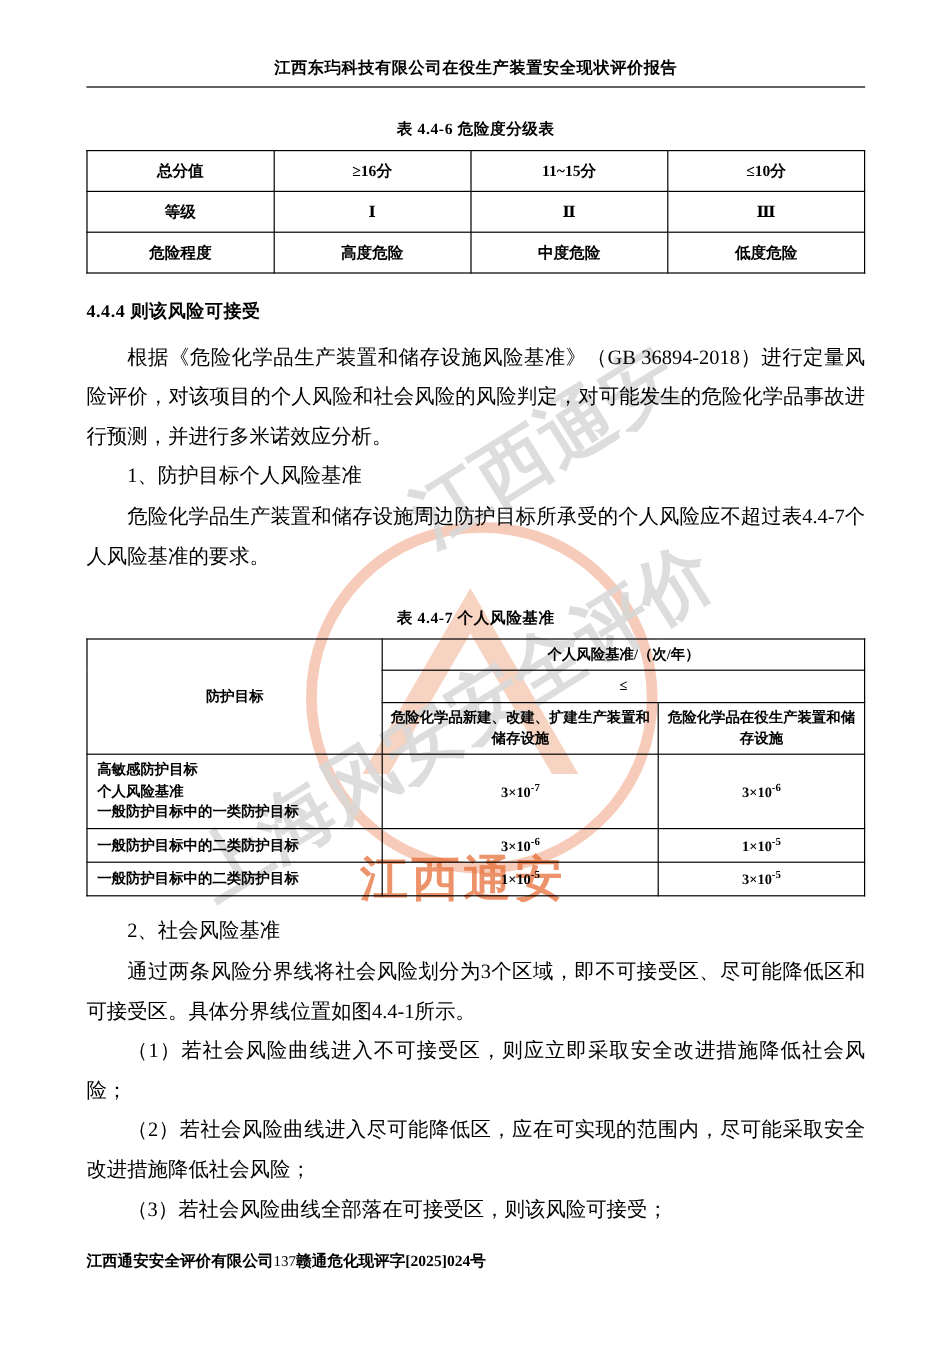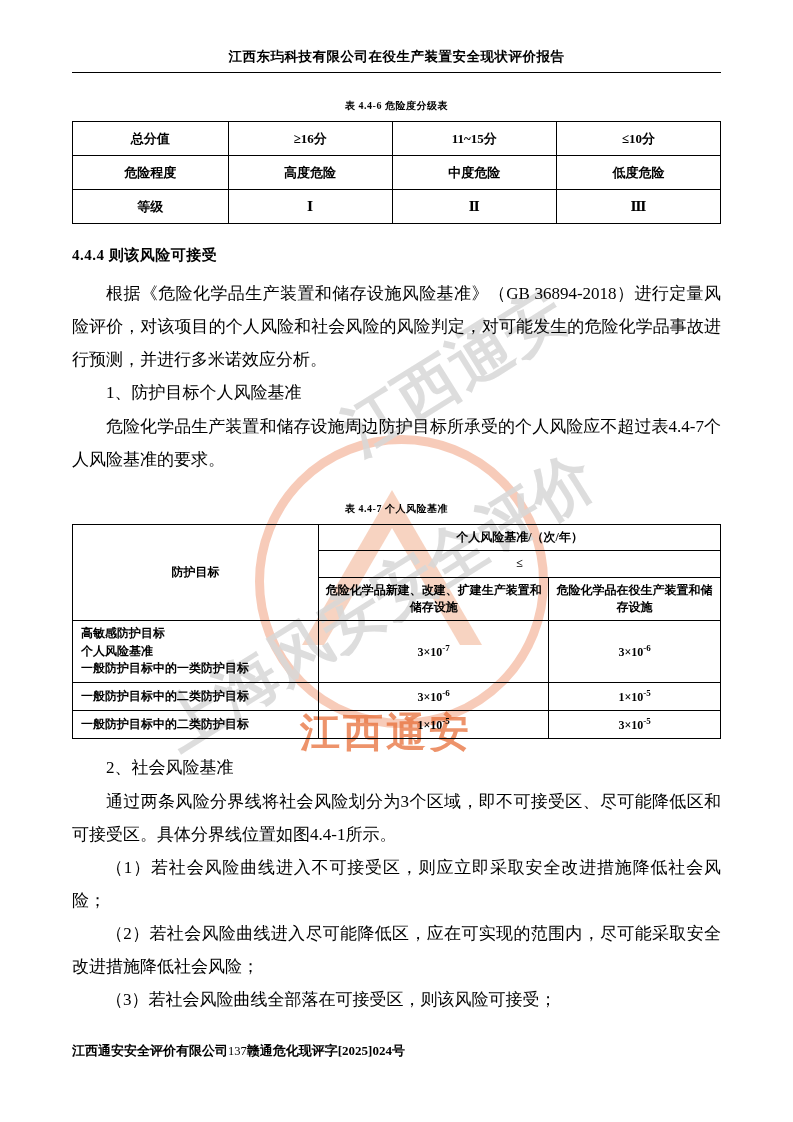--- a/index.html
+++ b/index.html
@@ -106,21 +106,21 @@
     letter-spacing: 0.5px;
   }
   .header-rule {
     border-bottom: 1.3px solid #000;
     margin-top: 6px;
   }
 
   
   .tbl-caption {
     text-align: center;
-    font-size: 10px;
+    font-size: 13px;
     font-weight: bold;
     margin: 26px 0 8px 0;
     letter-spacing: 0.5px;
   }
   table {
     border-collapse: collapse;
     width: 100%;
     font-size: 13px;
   }
   table td, table th {
@@ -202,30 +202,30 @@
     <div class="tbl-caption">表 4.4-6   危险度分级表</div>
     <table id="risk-level-table">
       <tbody>
           <tr>
         <td class="first">总分值</td>
         <td>≥16分</td>
         <td>11~15分</td>
         <td>≤10分</td>
       </tr>
       <tr>
+        <td class="first">等级</td>
+        <td>Ⅰ</td>
+        <td>Ⅱ</td>
+        <td>Ⅲ</td>
+      </tr>
+      <tr>
         <td class="first">危险程度</td>
         <td>高度危险</td>
         <td>中度危险</td>
         <td>低度危险</td>
-      </tr>
-      <tr>
-        <td class="first">等级</td>
-        <td>Ⅰ</td>
-        <td>Ⅱ</td>
-        <td>Ⅲ</td>
       </tr>
     </tbody>
       </table>
 
     <h3 class="section-title">4.4.4 则该风险可接受</h3>
 
     <p class="para">根据《危险化学品生产装置和储存设施风险基准》（GB 36894-2018）进行定量风险评价，对该项目的个人风险和社会风险的风险判定，对可能发生的危险化学品事故进行预测，并进行多米诺效应分析。</p>
     <p class="para">1、防护目标个人风险基准</p>
     <p class="para">危险化学品生产装置和储存设施周边防护目标所承受的个人风险应不超过表4.4-7个人风险基准的要求。</p>
 

